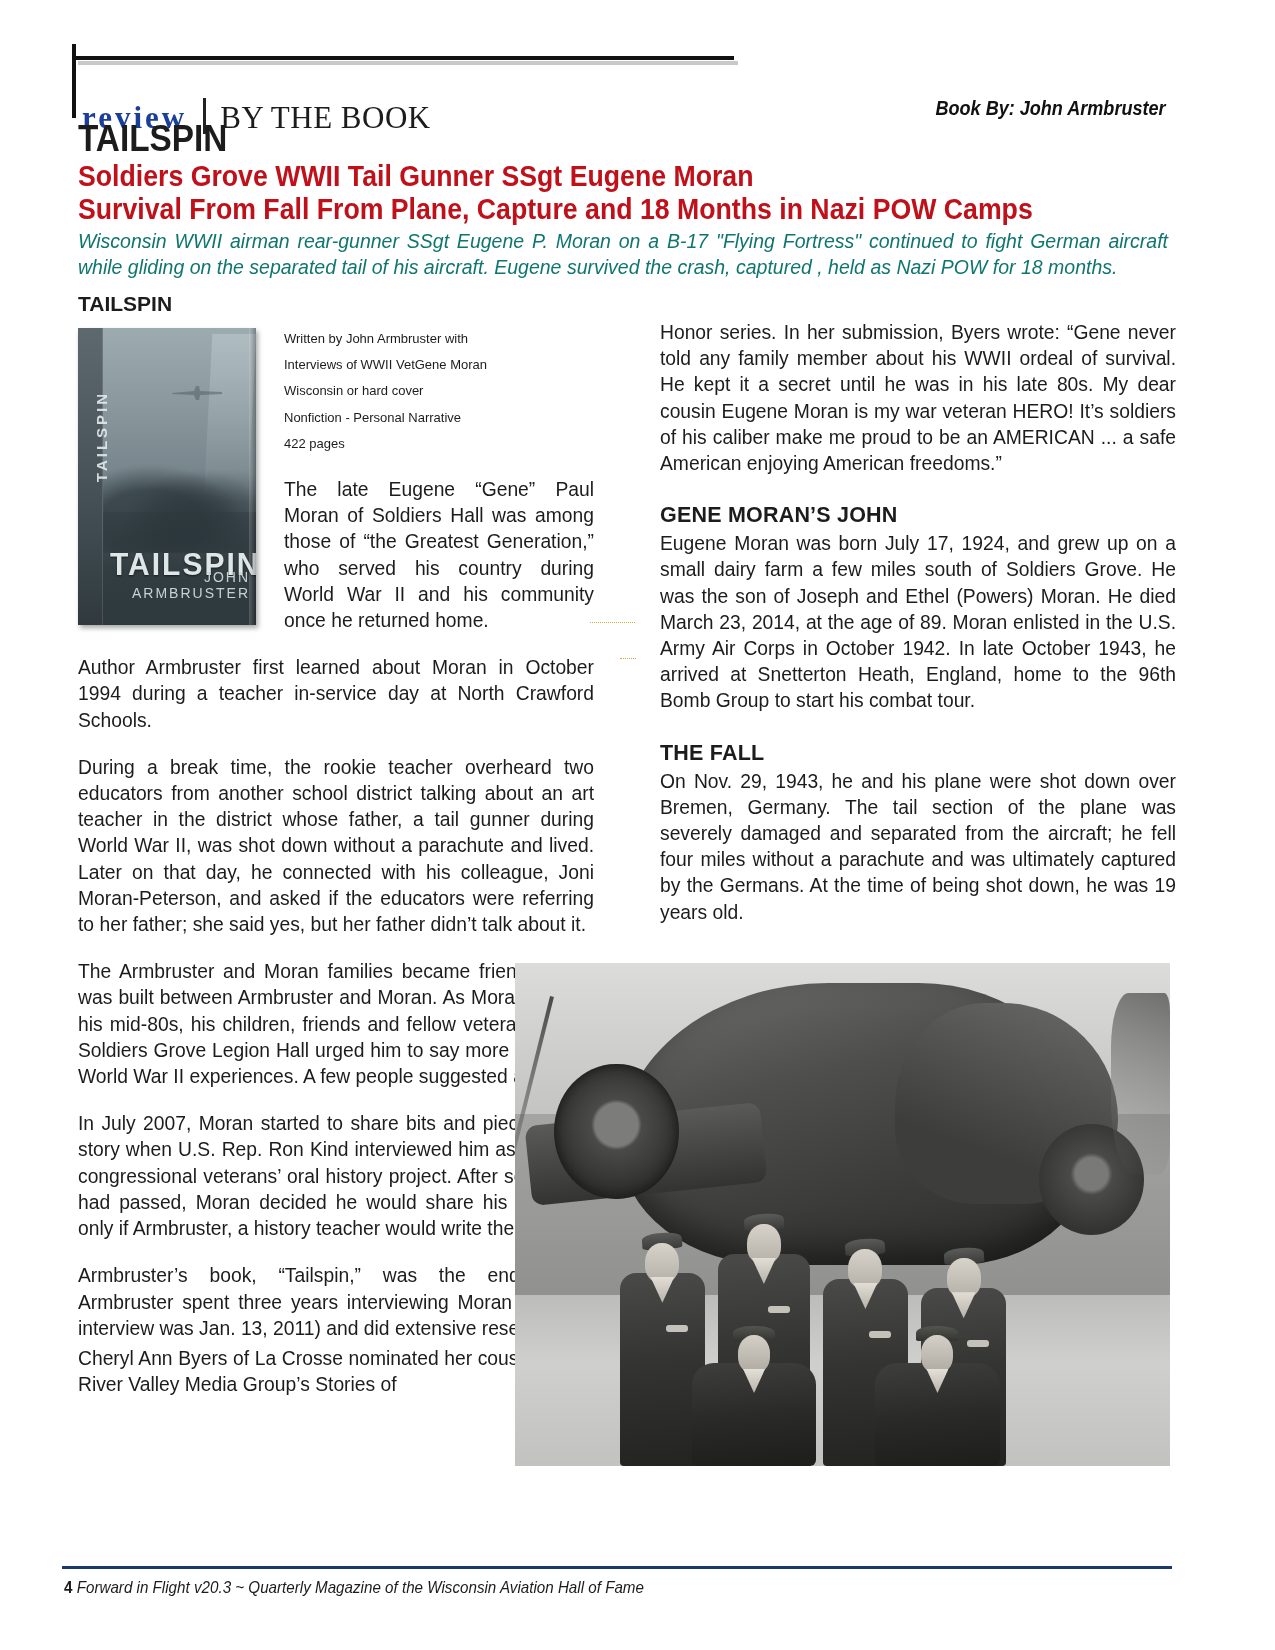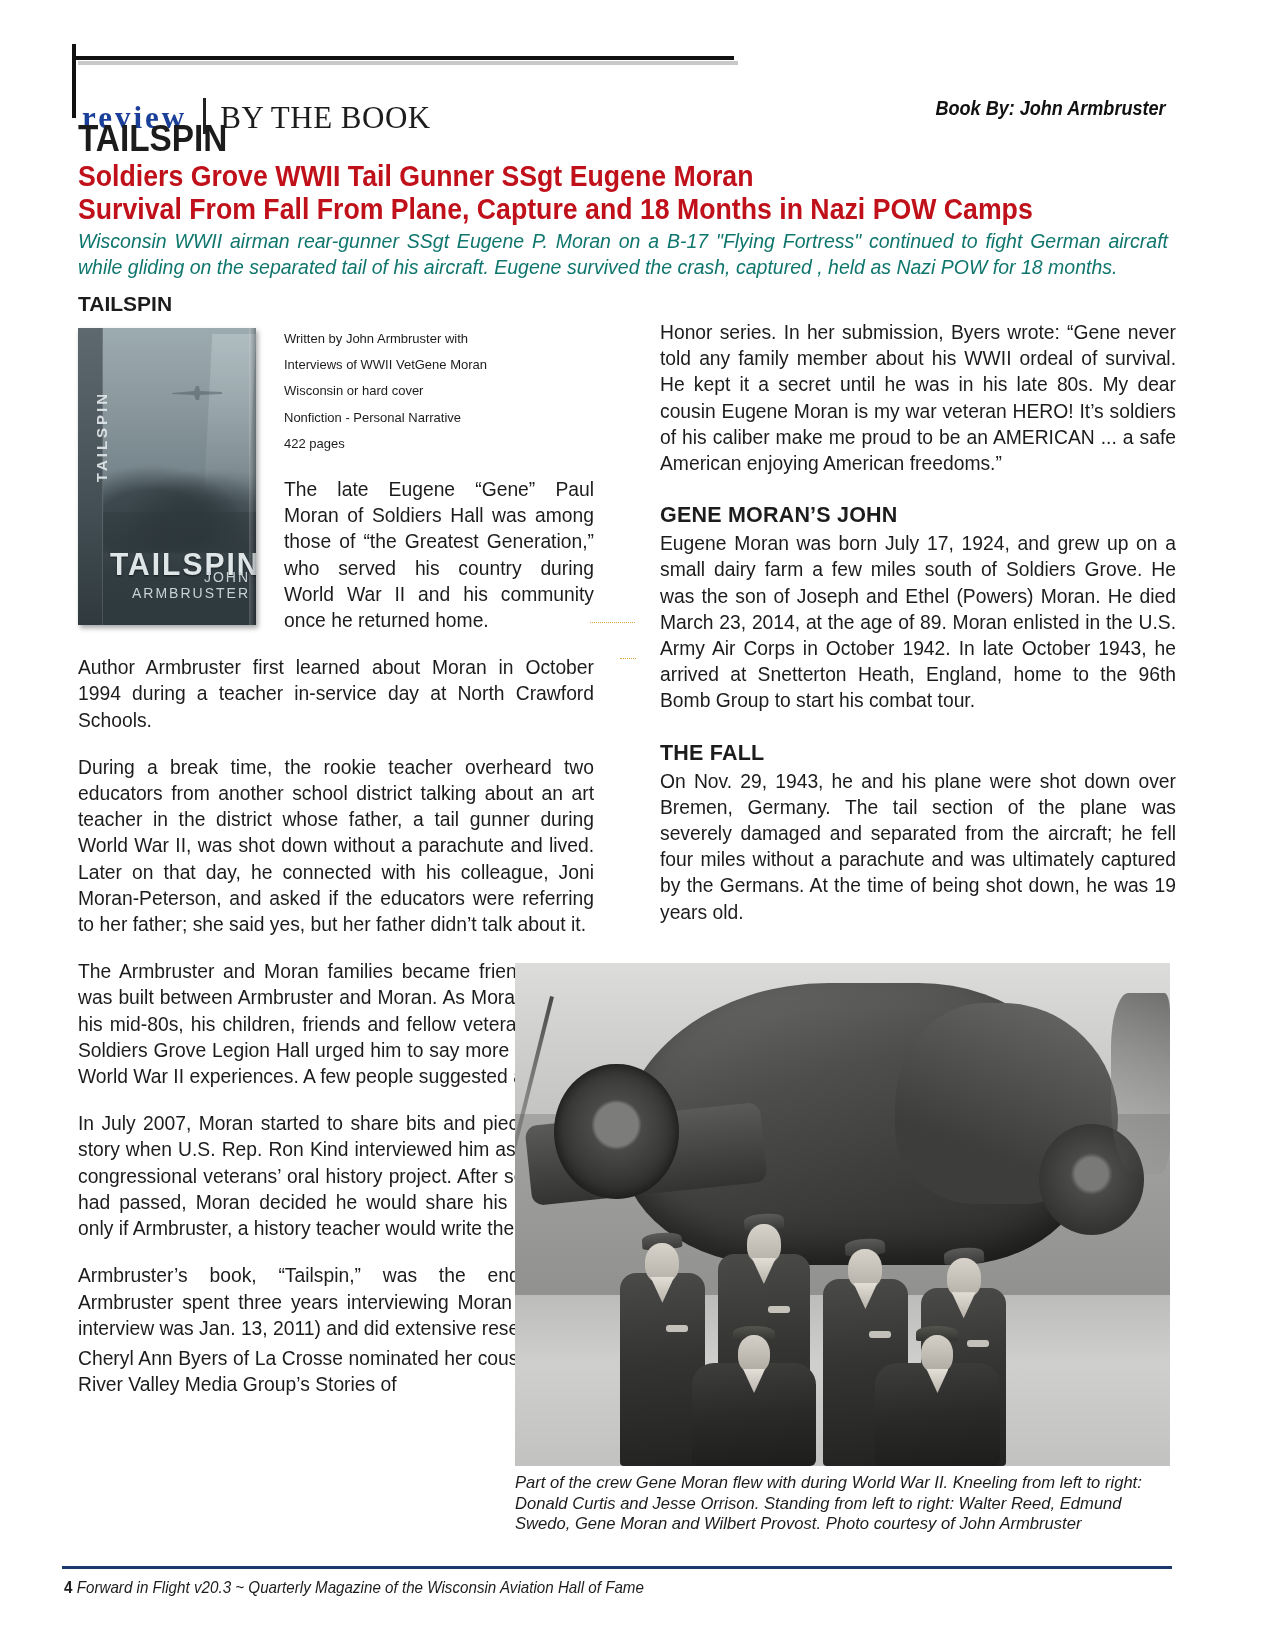--- a/index.html
+++ b/index.html
@@ -383,21 +383,20 @@
           <span class="head"></span>
           <span class="collar"></span>
         </div>
         <div class="kneel" style="left:55%;width:19%;height:33%;">
           <span class="cap"></span>
           <span class="head"></span>
           <span class="collar"></span>
         </div>
       </div>
     </div>
-    <div class="photo-caption">Part of the crew Gene Moran flew with during World War II. Kneeling from left to right: Donald Curtis and Jesse Orrison. Standing from left to right: Walter Reed, Edmund Swedo, Gene Moran and Wilbert Provost. Photo courtesy of John Armbruster</div>
   </div>
 
   <div class="footer-rule"></div>
   <div class="footer-text">
     <b>4</b> 
     <span>Forward in Flight v20.3 ~ Quarterly Magazine of the Wisconsin Aviation Hall of Fame</span>
   </div>
 
 </div>
 

